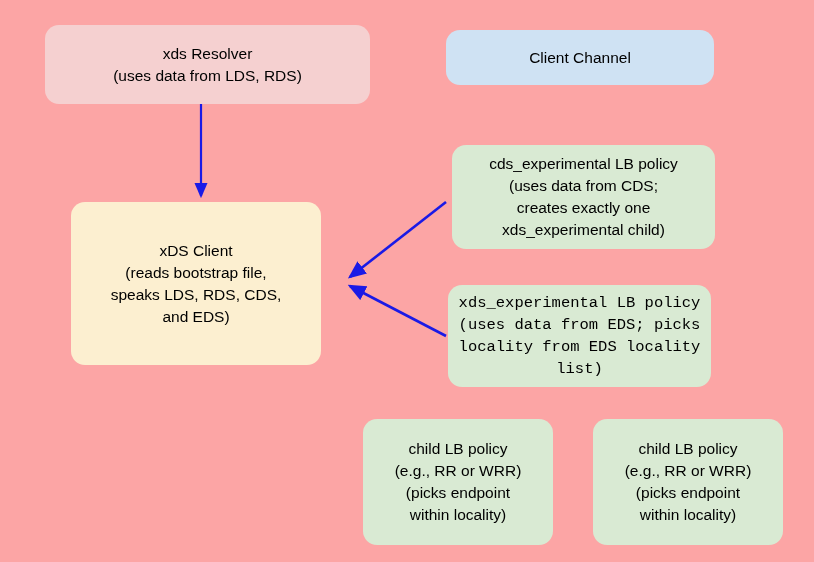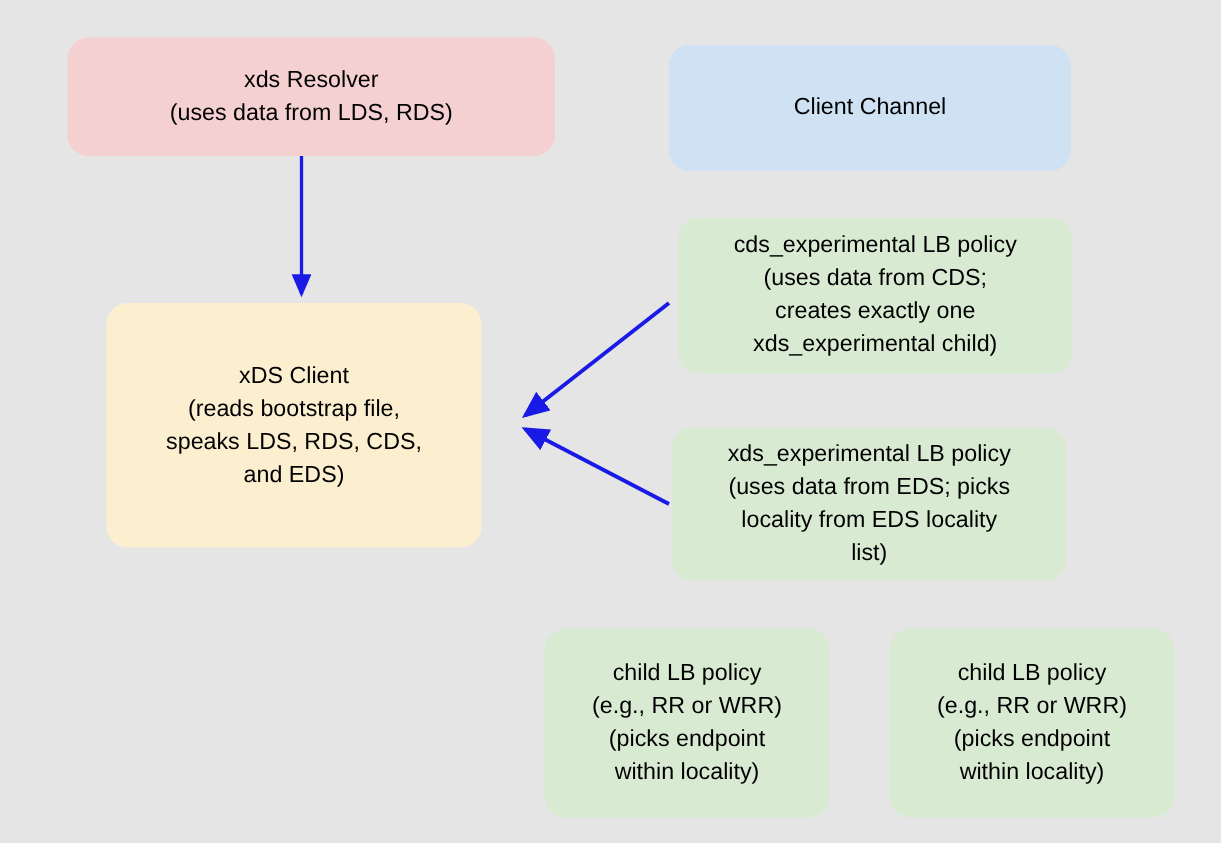--- a/index.html
+++ b/index.html
@@ -29,21 +29,21 @@
     font-family: "Liberation Sans", sans-serif;
     white-space: pre-line;
     padding: 2px 8px;
     z-index: 2;
   }
   .node-resolver {
     left: 45px;  top: 25px;  width: 325px; height: 79px;
     background: #f5d0d0;
   }
   .node-client-channel {
-    left: 446px; top: 30px;  width: 268px; height: 84px;
+    left: 446px; top: 30px;  width: 268px; height: 55px;
     background: #cfe2f3;
   }
   .node-xds-client {
     left: 71px;  top: 202px; width: 250px; height: 163px;
     background: #fcefd0;
   }
   .node-cds {
     left: 452px; top: 145px; width: 263px; height: 104px;
     background: #d9ead3;
   }
@@ -63,21 +63,21 @@
     position: absolute;
     left: 0; top: 0;
     width: 814px;
     height: 562px;
     z-index: 1;
   }
 </style>
 </head>
 <body>
 
-<div id="canvas" style="background: #e5e5e5;">
+<div id="canvas" style="background: #fca5a5;">
 
   <svg id="edges" viewBox="0 0 814 562" xmlns="http://www.w3.org/2000/svg">
     <defs>
       <marker id="arrowhead" markerWidth="7" markerHeight="7" refX="6" refY="3" orient="auto" markerUnits="strokeWidth">
         <path d="M0,0 L7,3 L0,6 z" fill="#1a1ae6"></path>
       </marker>
     </defs>
 
     <line x1="201" y1="104" x2="201" y2="196" stroke="#1a1ae6" stroke-width="2.2" marker-end="url(#arrowhead)"></line>
 
@@ -94,21 +94,21 @@
   <div class="node node-xds-client" style="background: rgb(252, 239, 208);">xDS Client
 (reads bootstrap file,
 speaks LDS, RDS, CDS,
 and EDS)</div>
 
   <div class="node node-cds" style="background: rgb(217, 234, 211);">cds_experimental LB policy
 (uses data from CDS;
 creates exactly one
 xds_experimental child)</div>
 
-  <div class="node node-xds-lb" style="background: rgb(217, 234, 211);">xds_experimental LB policy
+  <div class="node node-xds-lb" style="background: rgb(217, 234, 211); font-family: Liberation Mono, monospace;">xds_experimental LB policy
 (uses data from EDS; picks
 locality from EDS locality
 list)</div>
 
   <div class="node node-child-1" style="background: rgb(217, 234, 211);">child LB policy
 (e.g., RR or WRR)
 (picks endpoint
 within locality)</div>
 
   <div class="node node-child-2" style="background: rgb(217, 234, 211);">child LB policy

